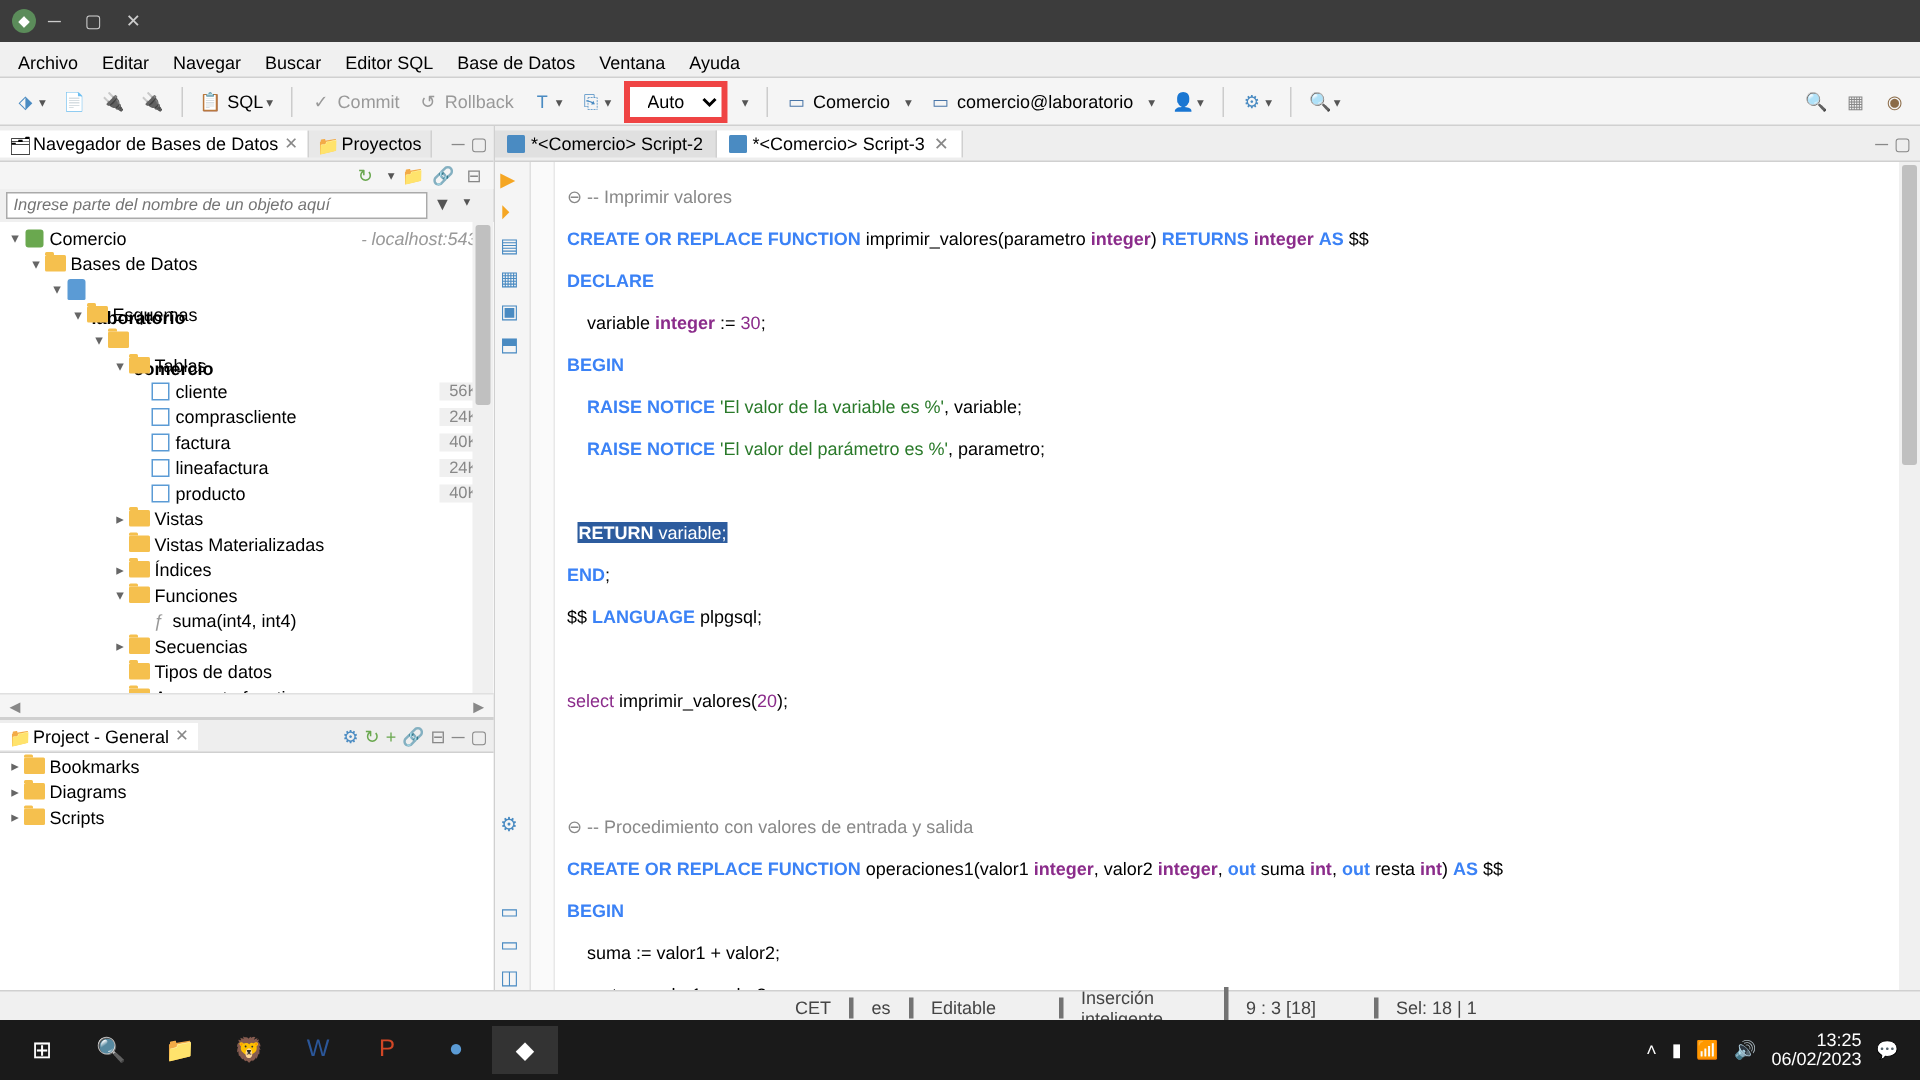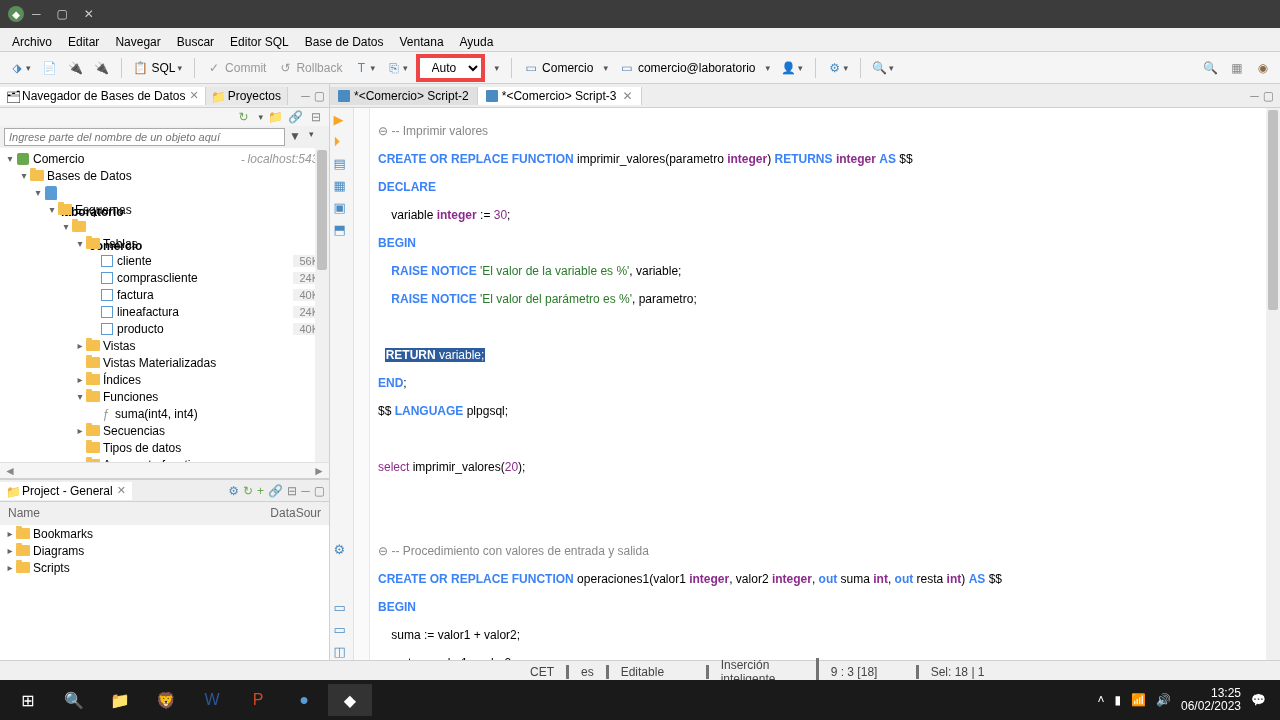--- a/index.html
+++ b/index.html
@@ -401,24 +401,20 @@
         </div>
         <div class="proj-toolbar">
           <span style="color:#4a8bc2">⚙</span>
           <span style="color:#6aa84f">↻</span>
           <span style="color:#6aa84f">+</span>
           <span>🔗</span>
           <span>⊟</span>
           <span>─</span>
           <span>▢</span>
         </div>
-      </div>
-      <div class="proj-cols">
-        <span>Name</span>
-        <span>DataSour</span>
       </div>
       <div class="proj-tree">
         <div class="tree-row">
             <span class="tree-arrow">▸</span>
             <span class="tree-ico">
               <span class="folder-ico"></span>
             </span>
             <span class="tree-label">Bookmarks</span>
           </div>
         <div class="tree-row">

